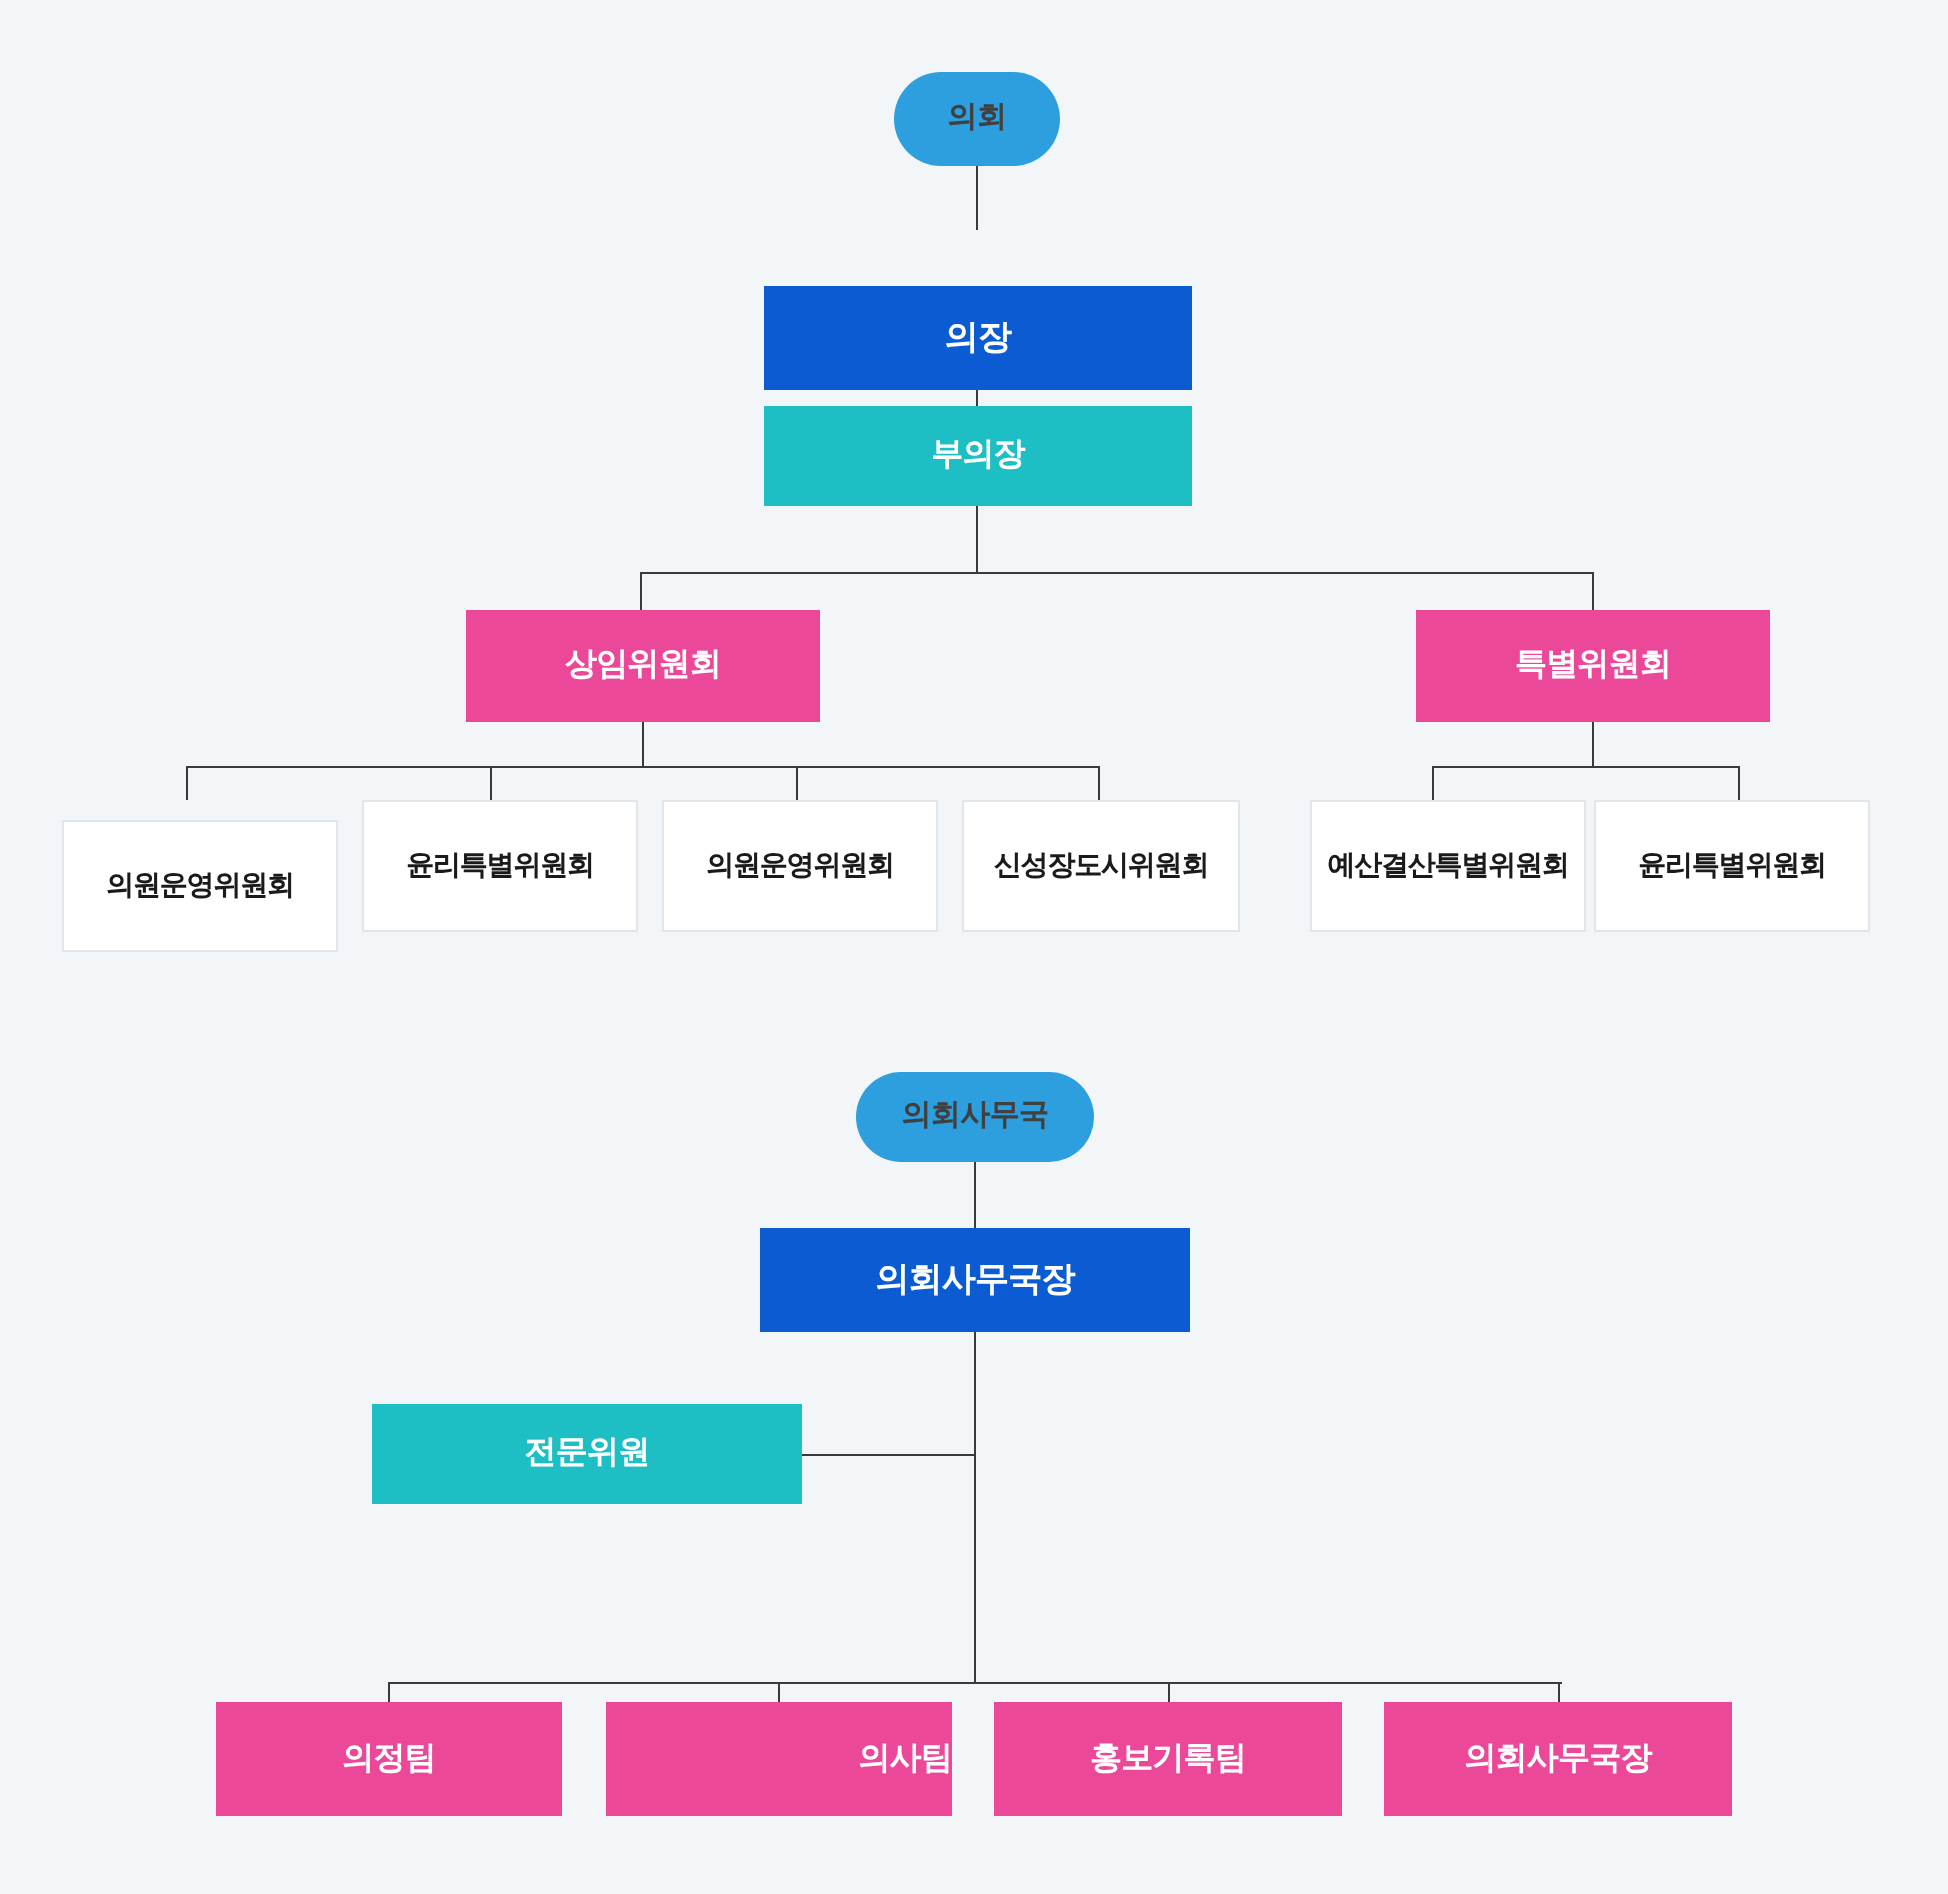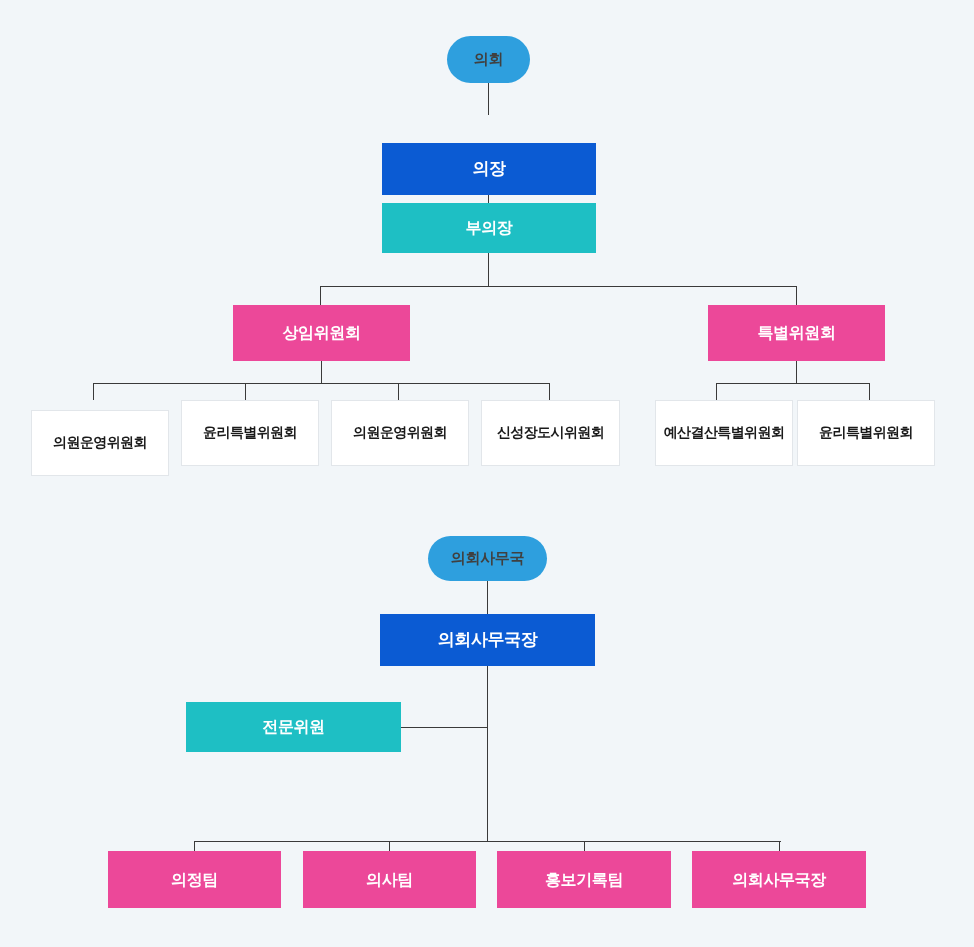--- a/index.html
+++ b/index.html
@@ -168,21 +168,21 @@
     <span>의회사무국장</span>
   </div>
 
   <div class="node node-teal" style="left:186px; top:702px; width:215px; height:50px;">
     <span>전문위원</span>
   </div>
 
   <div class="node node-gray" style="left:108px; top:851px; width:173px; height:57px;">
     <span>의정팀</span>
   </div>
-  <div class="node node-gray" style="left:303px; top:851px; width:173px; height:57px;">
+  <div class="node node-gray" style="left:303px; top:851px; width:173px; height:57px;justify-content:flex-end;">
     <span>의사팀</span>
   </div>
   <div class="node node-gray" style="left:497px; top:851px; width:174px; height:57px;">
     <span>홍보기록팀</span>
   </div>
   <div class="node node-gray" style="left:692px; top:851px; width:174px; height:57px;">
     <span>의회사무국장</span>
   </div>
 
 </div>

